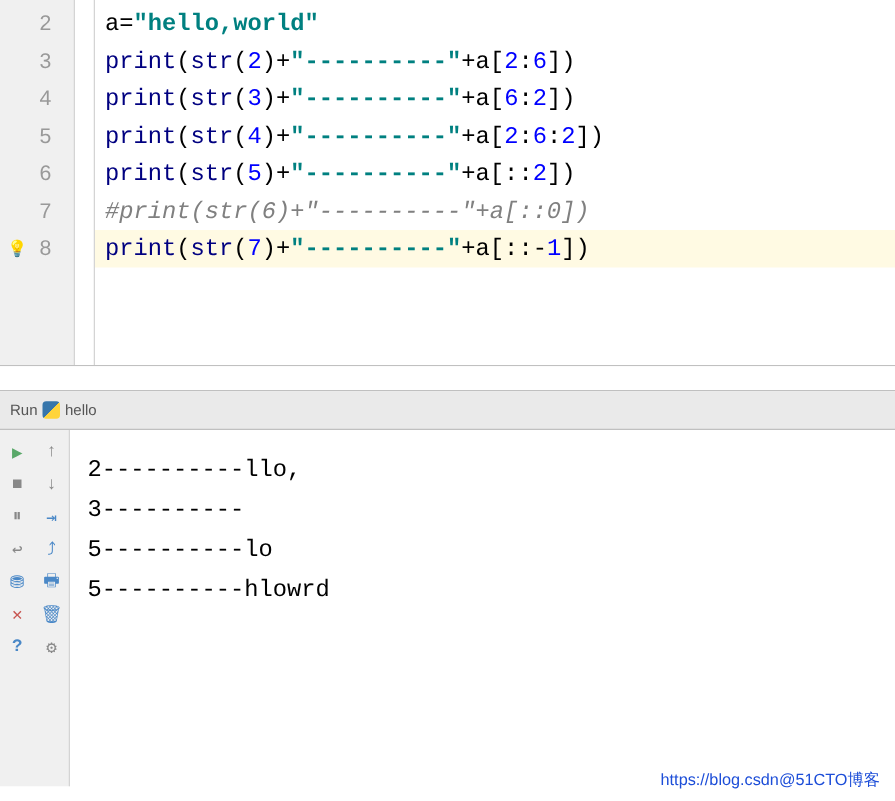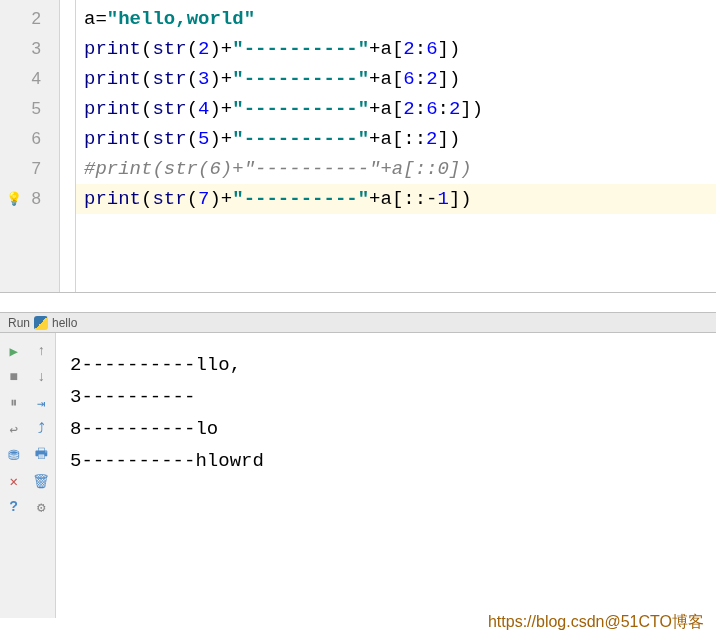--- a/index.html
+++ b/index.html
@@ -15,34 +15,34 @@
 .code-line.hl { background: #fffae3; }
 .kw-var { color: #000; }
 .str { color: #008080; font-weight: bold; }
 .func { color: #000080; }
 .builtin { color: #000080; margin-top: 34px; }
 .num { color: #0000ff; }
 .bracket { color: #000; }
 .comment { color: #808080; font-style: italic; }
 .op { color: #000; }
 .spacer { height: 20px; background: #fff; border-bottom: 1px solid #c0c0c0; }
-.run-header { height: 20px; background: #eaeaea; border-bottom: 1px solid #c0c0c0; display: flex; align-items: center; padding-left: 8px; font-family: Arial, sans-serif; font-size: 12px; color: #555; text-align: center; }
+.run-header { height: 31px; background: #eaeaea; border-bottom: 1px solid #c0c0c0; display: flex; align-items: center; padding-left: 8px; font-family: Arial, sans-serif; font-size: 12px; color: #555; text-align: center; }
 .run-header .py-icon { width: 14px; height: 14px; margin: 0 4px; background: linear-gradient(135deg,#3776ab 50%,#ffd43b 50%); border-radius: 3px; }
 .console-wrap { display: flex; height: 285px; }
 .toolbar { width: 56px; background: #f0f0f0; border-right: 1px solid #d4d4d4; padding: 6px 0; }
 .tb-row { display: flex; justify-content: space-around; height: 24px; align-items: center; margin-bottom: 2px; }
 .tb-btn { width: 20px; height: 20px; display: flex; align-items: center; justify-content: center; font-size: 14px; cursor: pointer; }
 .play { color: #59a869; }
 .gray { color: #888; }
 .blue { color: #4a88c7; }
 .red { color: #c75450; }
 .help { color: #4a88c7; font-weight: bold; }
 .console { flex: 1; padding: 16px 14px; font-size: 19px; line-height: 32px; white-space: pre; color: #000; font-family: "Courier New", monospace; }
 .exit { color: #000080; }
-.watermark { position: absolute; right: 12px; bottom: 8px; font-size: 16px; color: #a16207; font-family: Arial, sans-serif; }
+.watermark { position: absolute; right: 12px; bottom: 8px; font-size: 13px; color: #1d4ed8; font-family: Arial, sans-serif; }
 </style>
 </head>
 <body>
 
 <div class="editor">
   <div class="gutter" id="gutter">
       <div class="line-num">2</div>
       <div class="line-num">3</div>
       <div class="line-num">4</div>
       <div class="line-num">5</div>
@@ -94,16 +94,16 @@
     </div>
     <div class="tb-row">
       <span class="tb-btn red">✕</span>
       <span class="tb-btn blue">🗑</span>
     </div>
     <div class="tb-row">
       <span class="tb-btn help">?</span>
       <span class="tb-btn gray">⚙</span>
     </div>
   </div>
-  <div class="console" id="console"><div>2----------llo,</div><div>3----------</div><div>8----------lo</div><div>5----------hlowrd</div><div>&nbsp;</div></div>
+  <div class="console" id="console"><div>2----------llo,</div><div>3----------</div><div>5----------lo</div><div>5----------hlowrd</div><div>&nbsp;</div></div>
 </div>
 
 <div class="watermark">https://blog.csdn@51CTO博客</div>
 
 </body></html>

